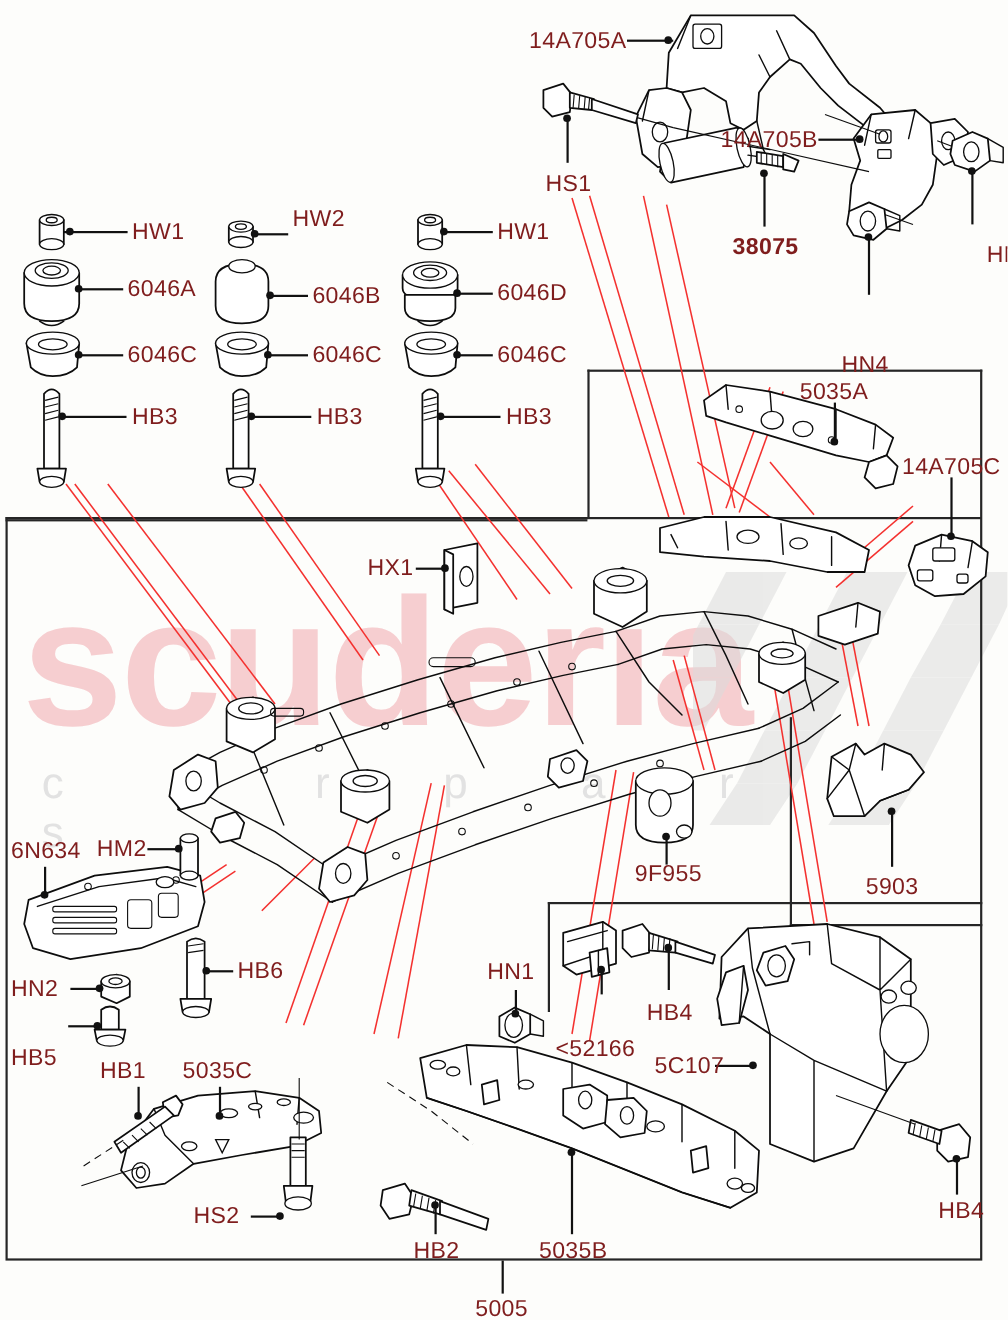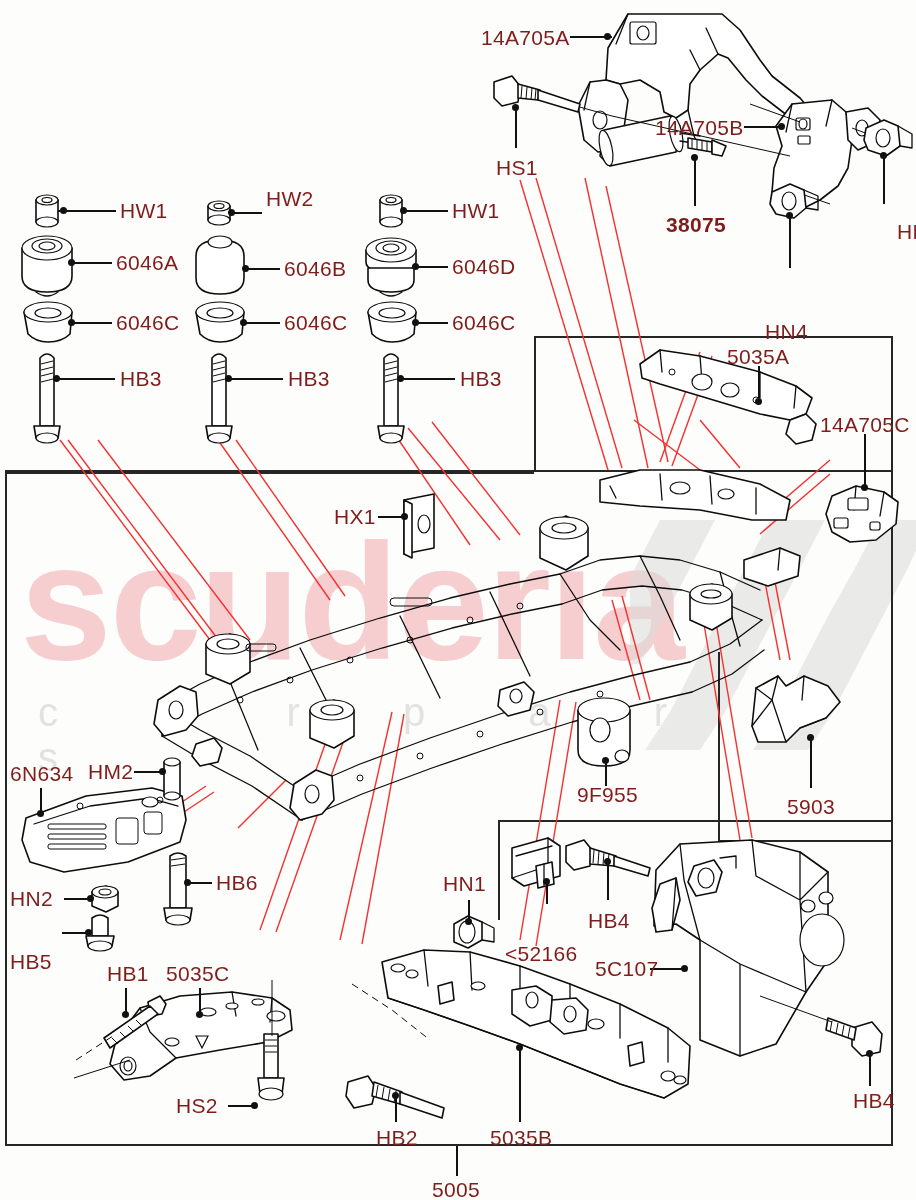--- a/index.html
+++ b/index.html
@@ -583,21 +583,21 @@
   <div class="lead h" style="left:64px;top:898px;width:26px;"></div>
   <div class="dot" style="left:87px;top:895px;"></div>
   <div class="lbl" style="left:10px;top:887px;">HN2</div>
 
   <div class="lead h" style="left:62px;top:932px;width:26px;"></div>
   <div class="dot" style="left:85px;top:929px;"></div>
   <div class="lbl" style="left:10px;top:950px;">HB5</div>
 
   <div class="lead v" style="left:125px;top:988px;height:26px;"></div>
   <div class="dot" style="left:122px;top:1011px;"></div>
-  <div class="lbl" style="left:107px;top:962px;">HB1</div>
+  <div class="lbl" style="left:91px;top:962px;">HB1</div>
 
   <div class="lead v" style="left:199px;top:988px;height:26px;"></div>
   <div class="dot" style="left:196px;top:1011px;"></div>
   <div class="lbl" style="left:166px;top:962px;">5035C</div>
 
   <div class="lead h" style="left:228px;top:1105px;width:26px;"></div>
   <div class="dot" style="left:251px;top:1102px;"></div>
   <div class="lbl" style="left:176px;top:1094px;">HS2</div>
 
   <div class="lead v" style="left:468px;top:900px;height:22px;"></div>

